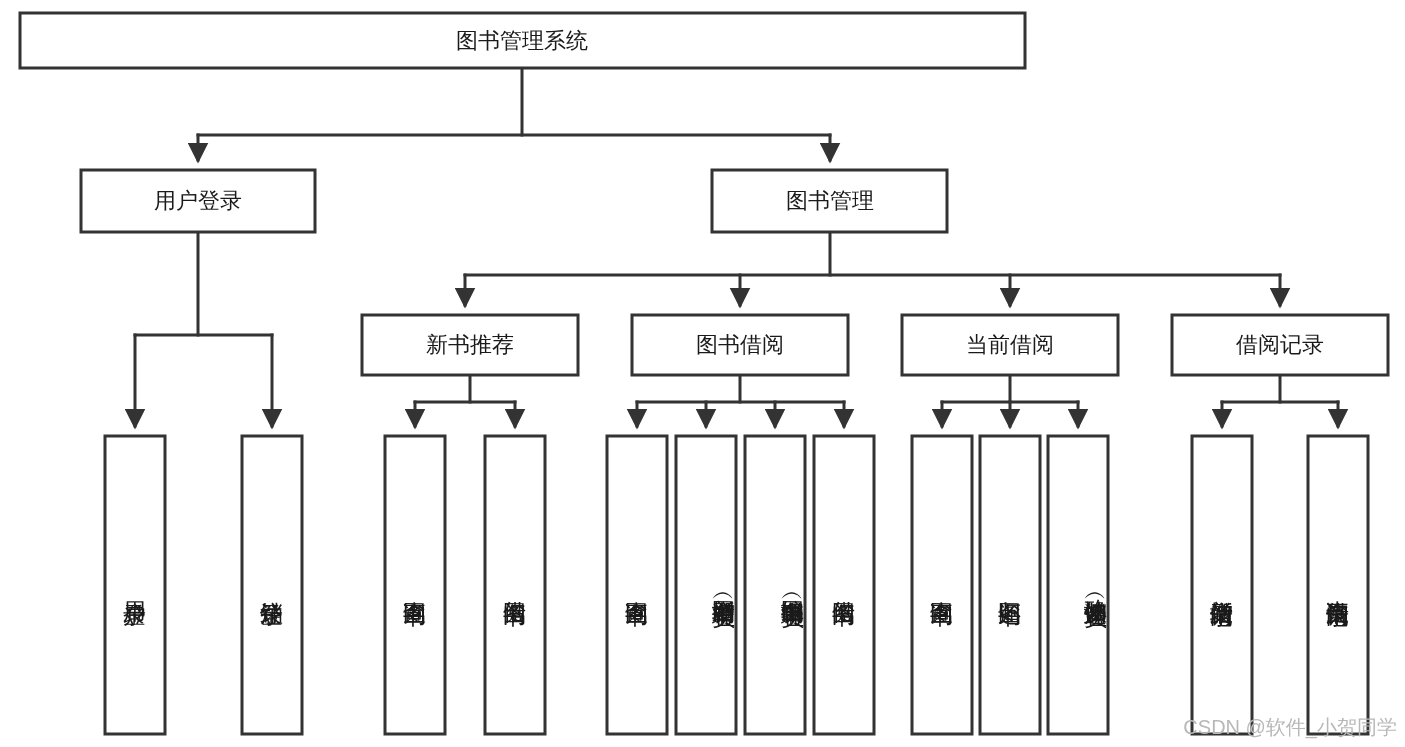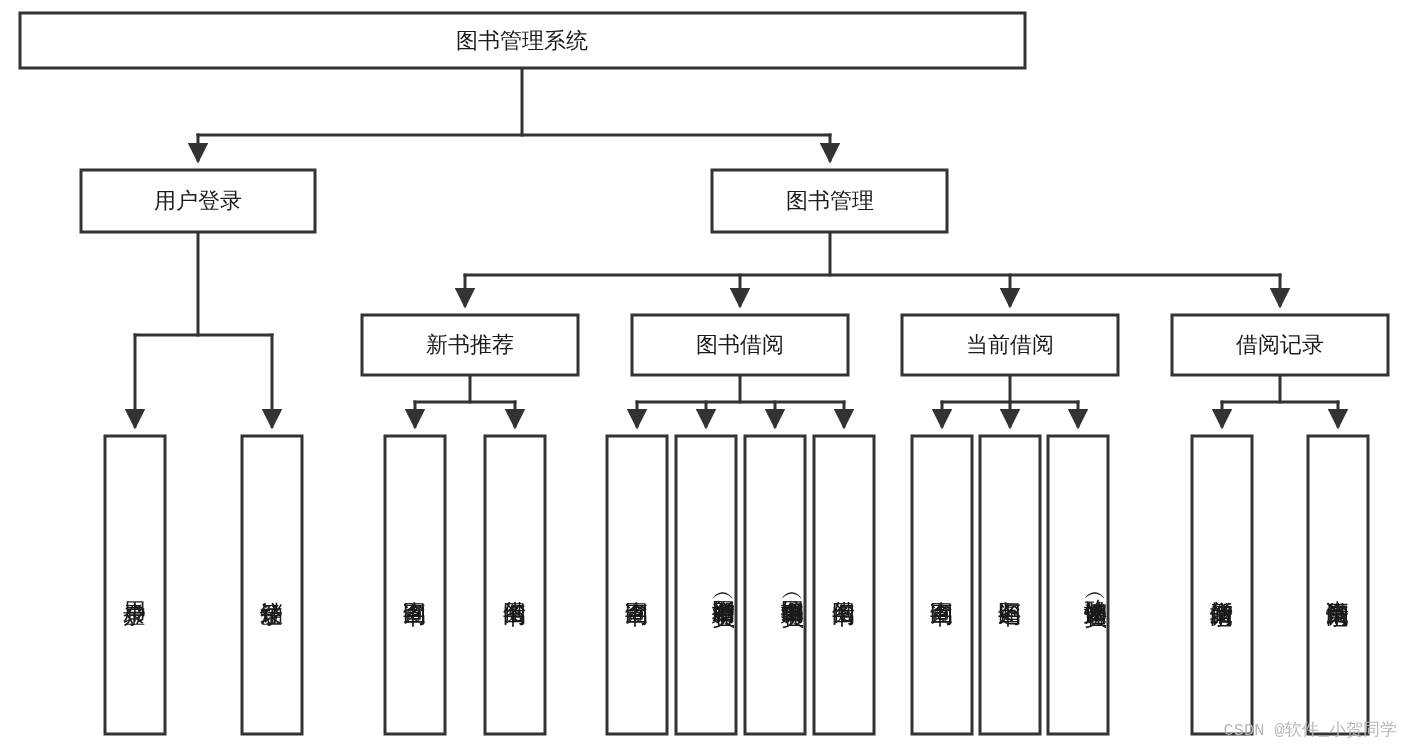--- a/index.html
+++ b/index.html
@@ -60,22 +60,22 @@
     align-items: center;
     justify-content: center;
     text-align: center;
     white-space: nowrap;
     pointer-events: none;
   }
   .watermark {
     position: absolute;
     right: 8px;
     bottom: 6px;
-    font-family: Liberation Mono, monospace;
-    font-size: 17px;
+    font-family: Liberation Sans, sans-serif;
+    font-size: 20px;
     color: #b8b8b8;
     white-space: nowrap;
   }
 </style>
 </head>
 <body>
 
 <div id="diagram-root">
 
   <svg id="tree-svg" viewBox="0 0 1405 747">

